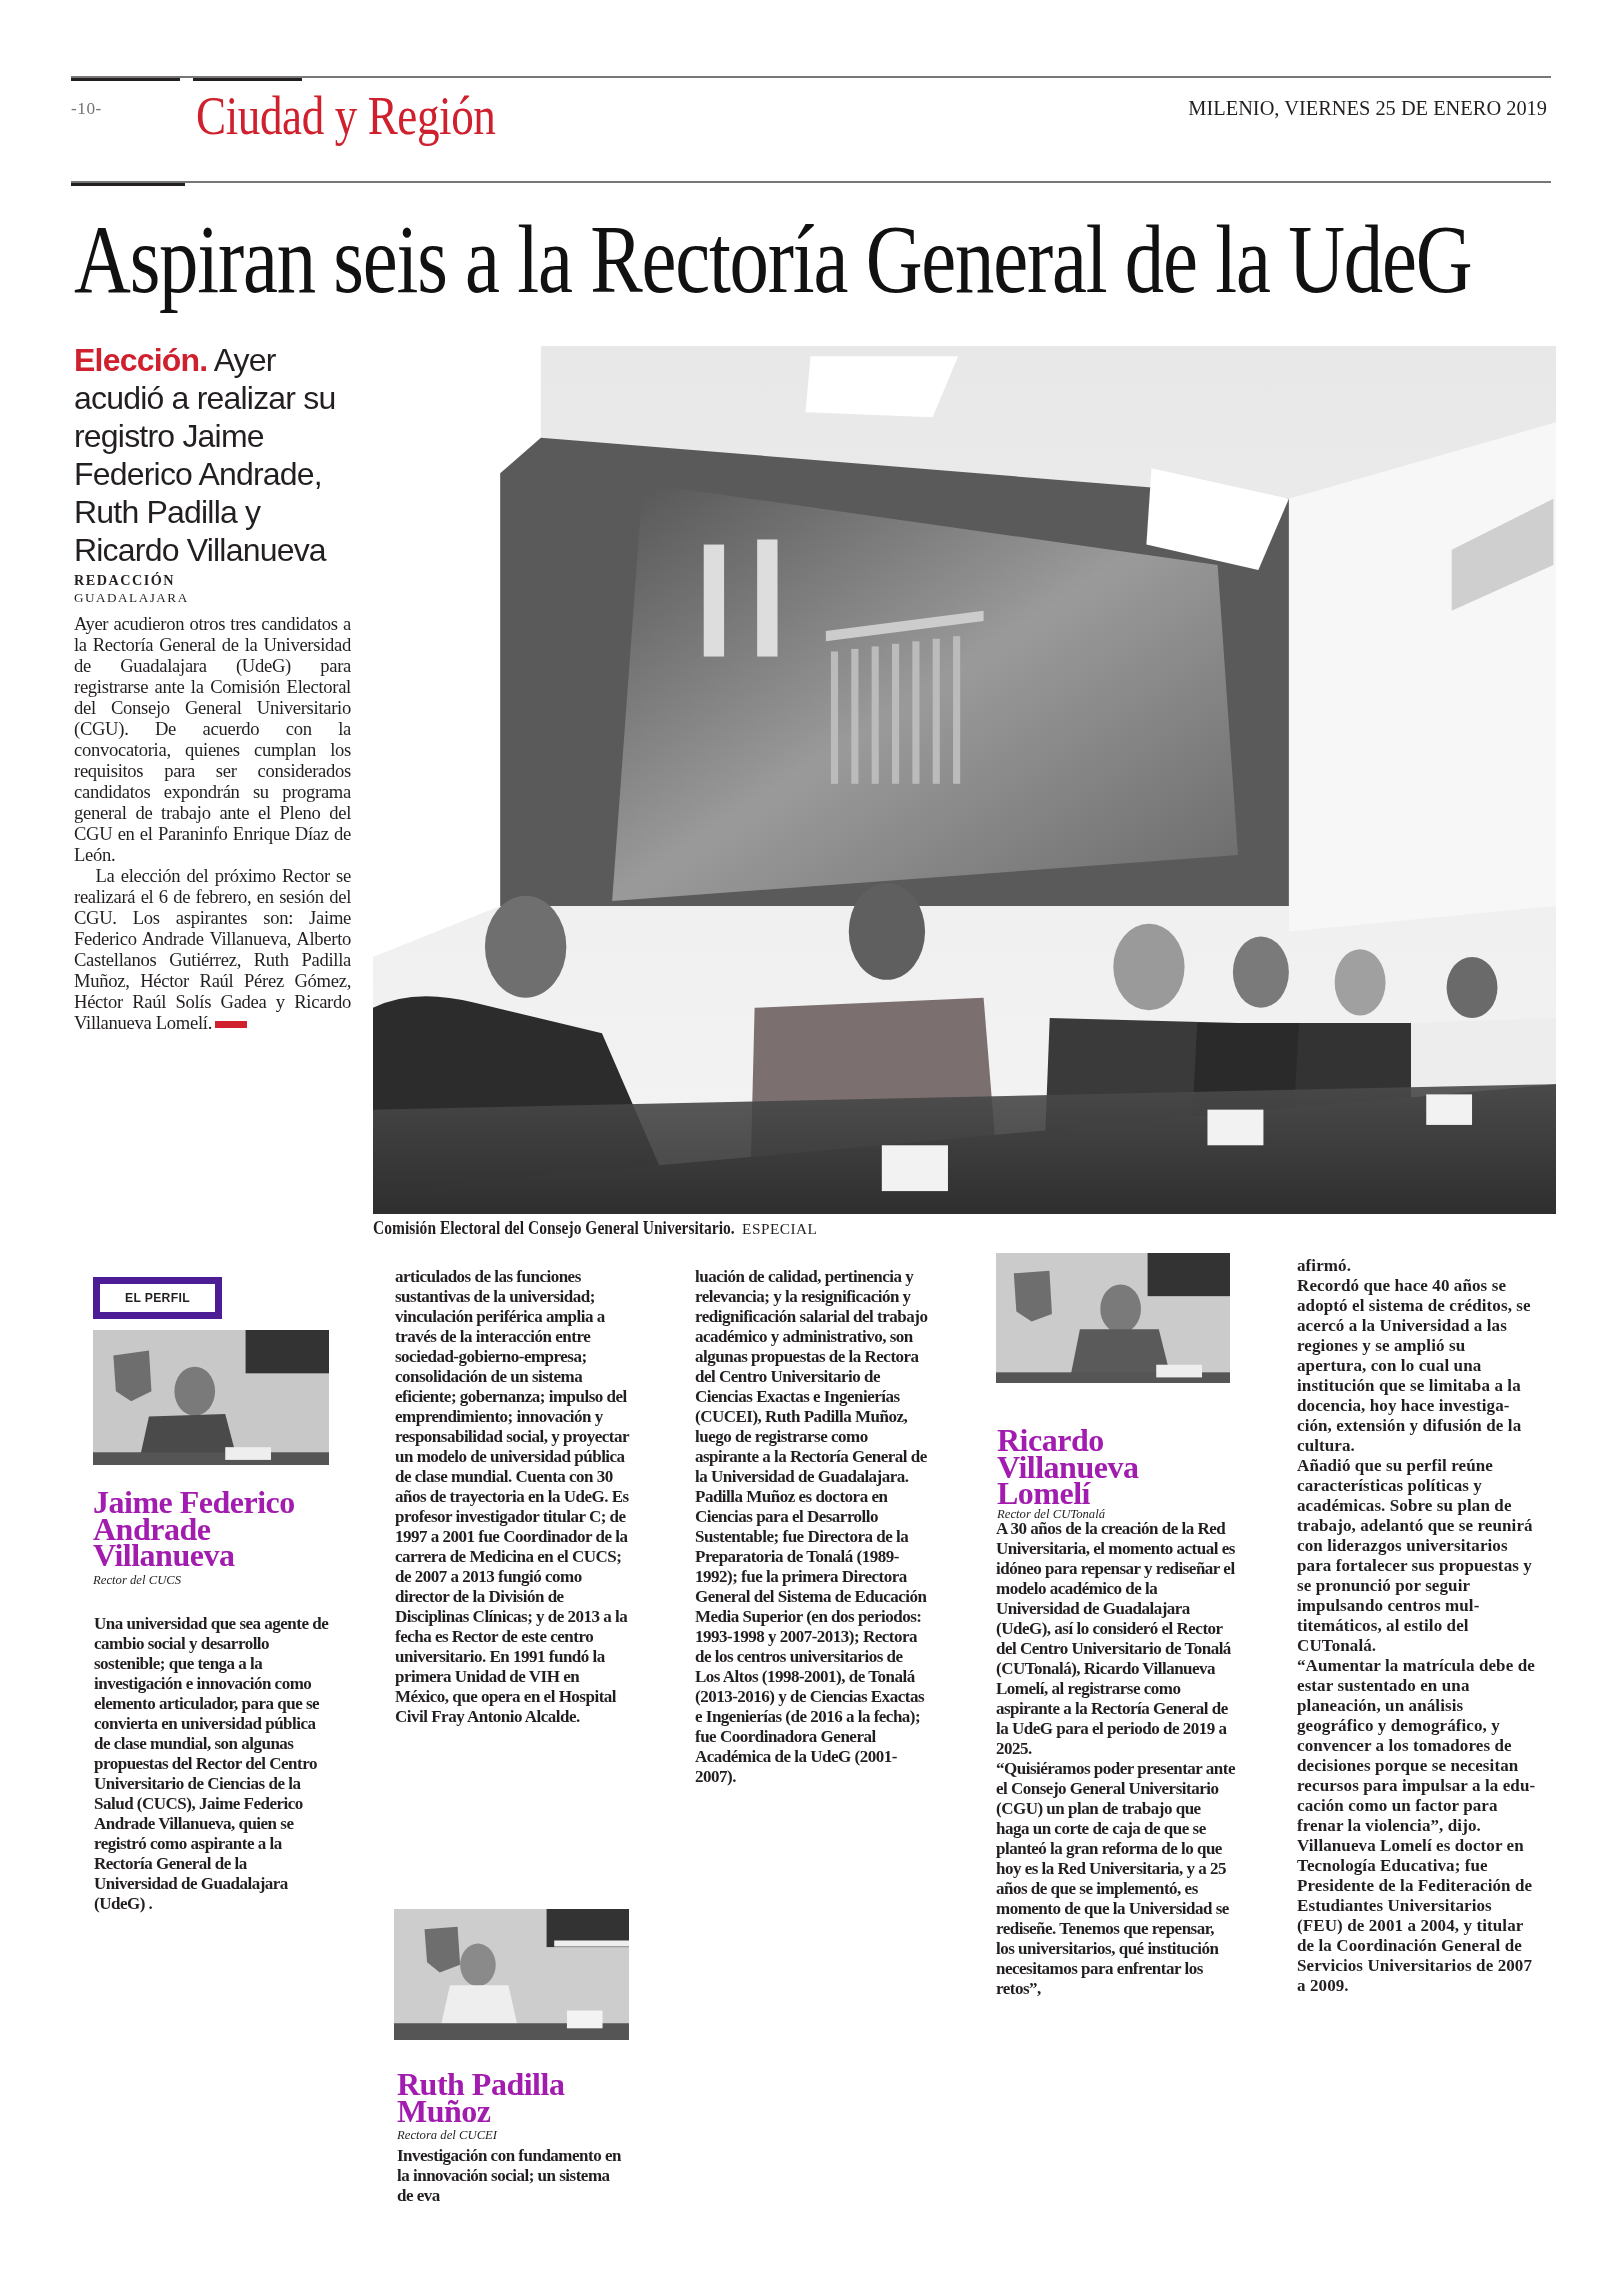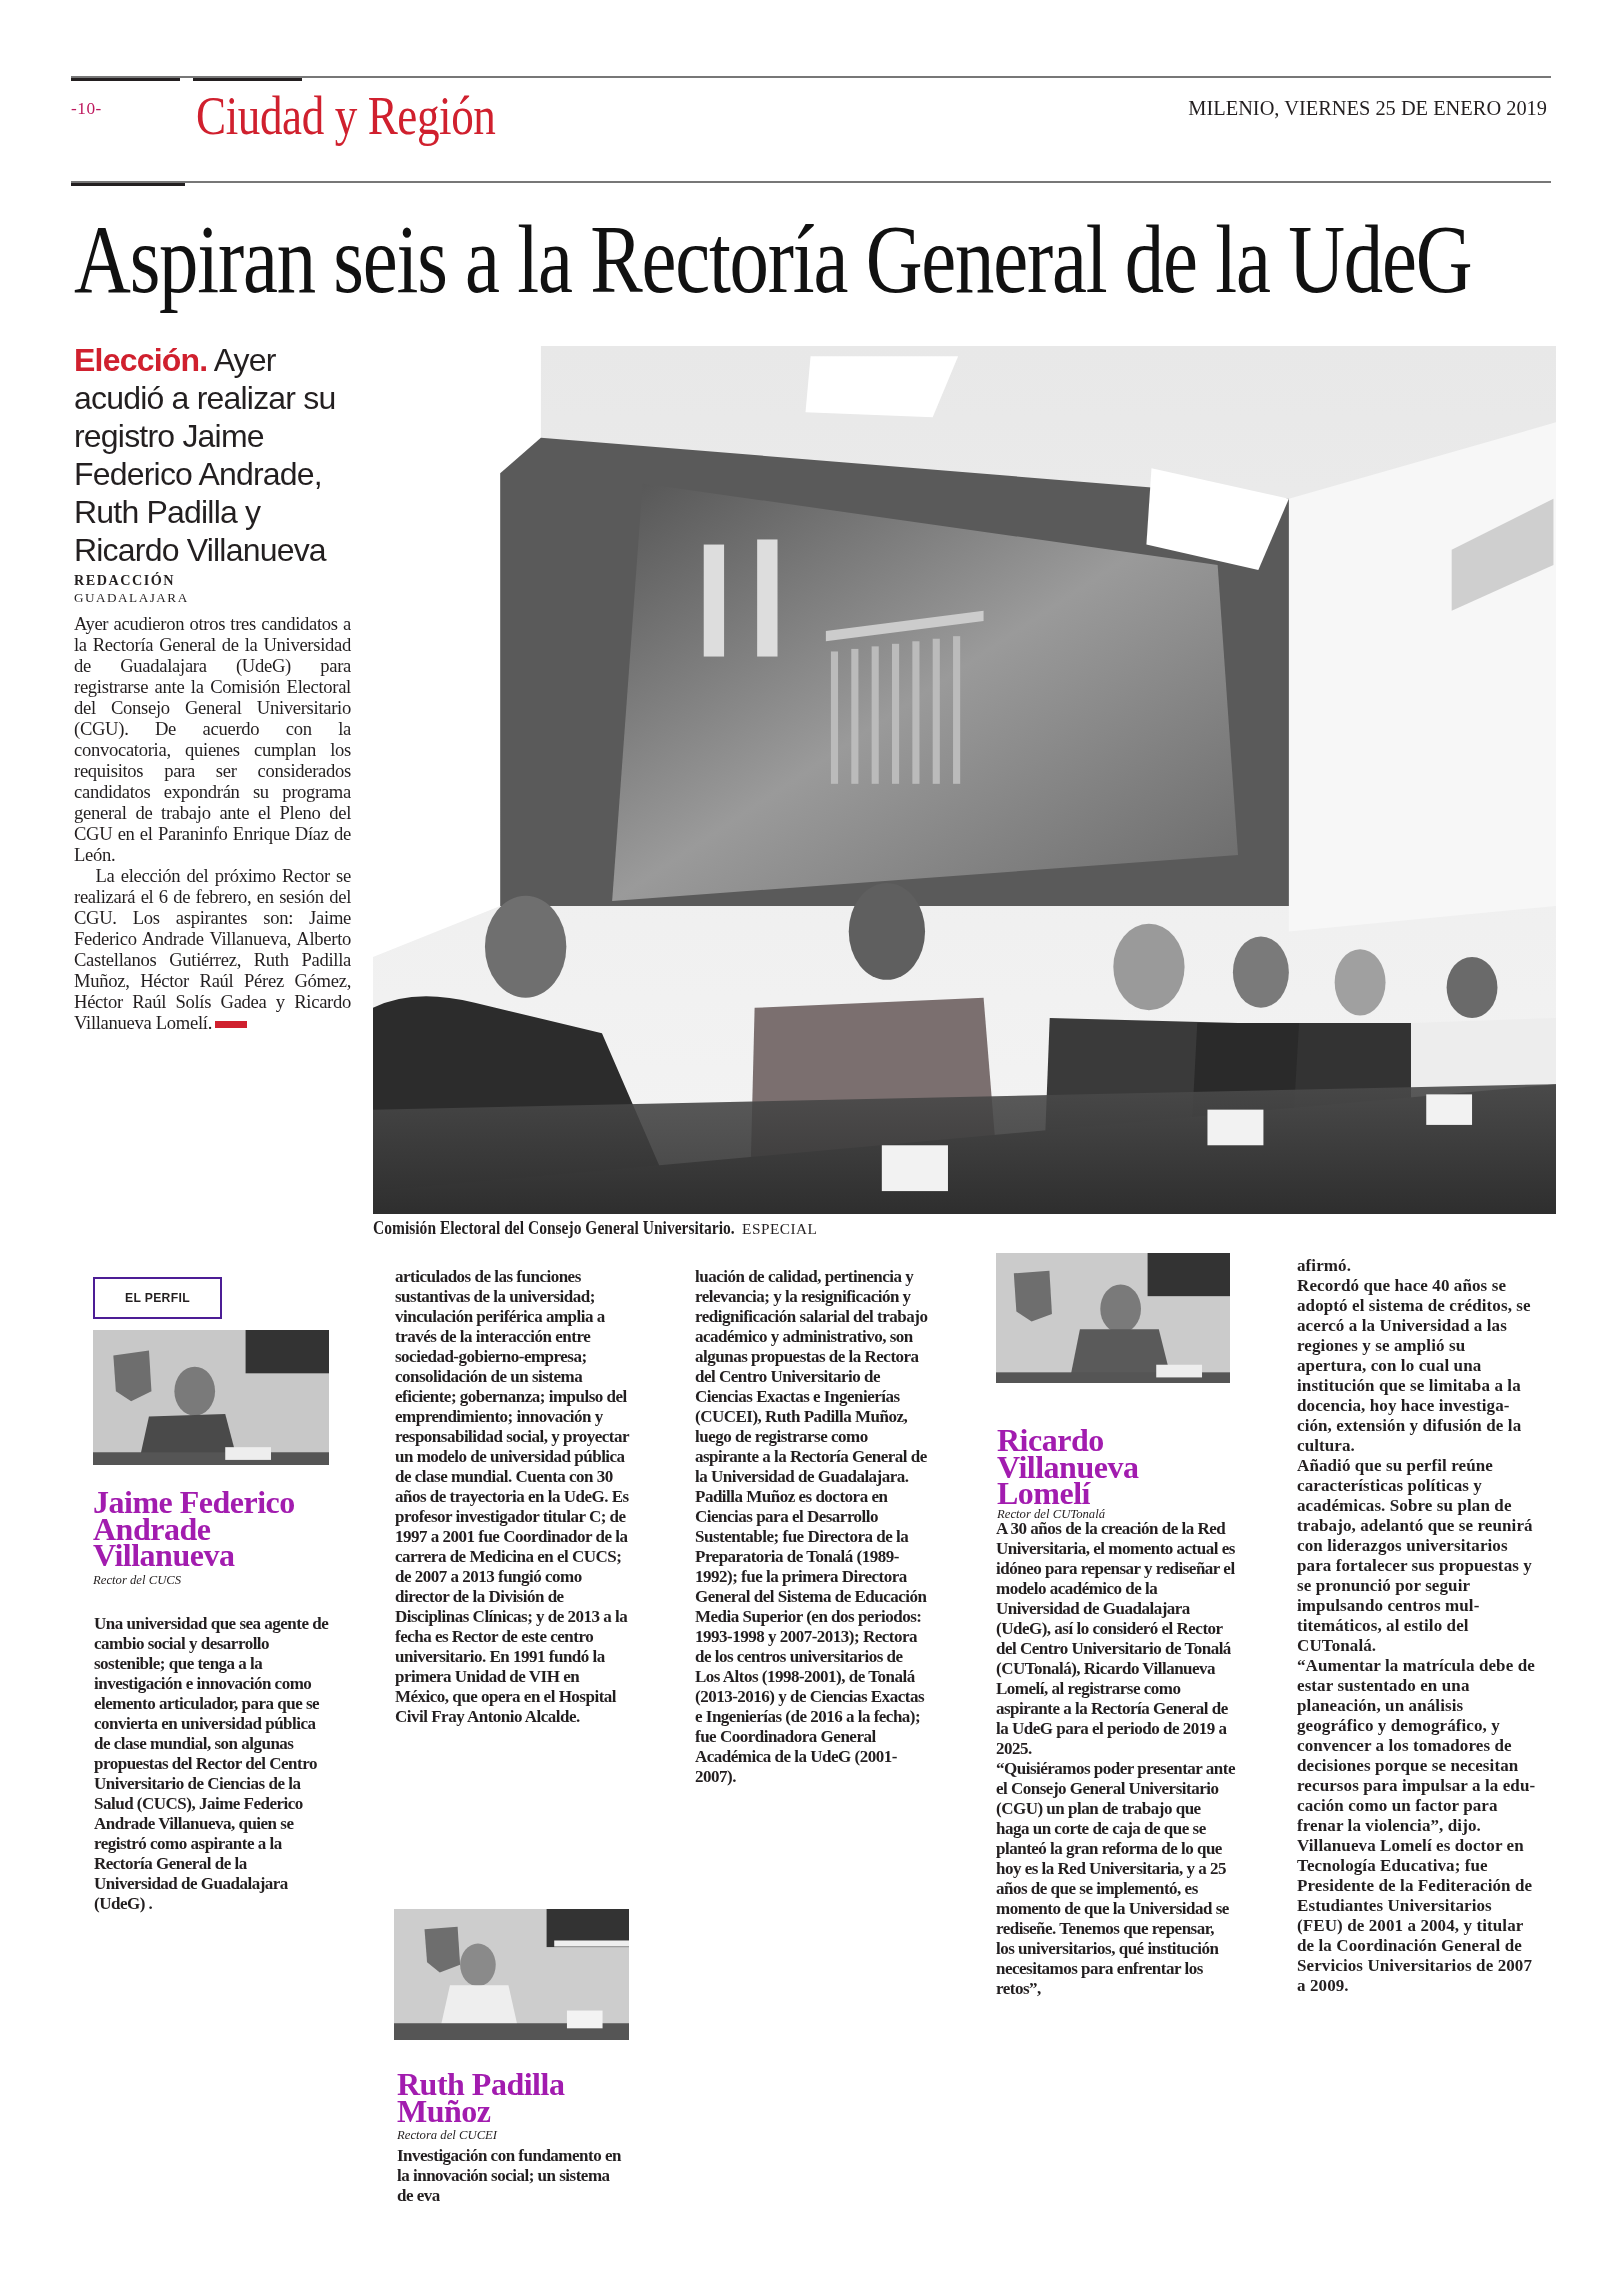--- a/index.html
+++ b/index.html
@@ -7,21 +7,21 @@
   body {
     width: 1623px; height: 2284px; position: relative; overflow: hidden;
     font-family: "Liberation Serif", "DejaVu Serif", serif; color: #231f20;
   }
   .abs { position: absolute; }
 
   
   .rule { position: absolute; height: 1.5px; background: #777; }
   .rule-block { position: absolute; height: 4.6px; background: #231f20; }
 
-  .page-num { left: 71px; top: 99px; font-size: 17.3px; color: #be185d; letter-spacing: 0.5px; }
+  .page-num { left: 71px; top: 99px; font-size: 17.3px; color: #737373; letter-spacing: 0.5px; }
   .section { left: 196px; top: 84px; font-size: 55px; color: #d0202e; font-family: "Liberation Serif", serif; transform: scaleX(0.82); transform-origin: left top; letter-spacing: -0.5px; }
   .dateline { right: 76px; top: 97px; font-size: 20.4px; color: #231f20; text-transform: uppercase; }
 
   .headline { left: 74px; top: 204px; font-size: 97px; font-weight: 400; color: #111; white-space: nowrap; transform: scaleX(0.812); transform-origin: left top; letter-spacing: -1.5px; font-family: "Liberation Serif", serif; }
 
   
   .deck { left: 74px; top: 341px; width: 285px; font-family: "Liberation Sans", "DejaVu Sans", sans-serif; font-size: 32px; line-height: 38px; color: #231f20; letter-spacing: -0.8px; }
   .deck .kicker { color: #d0202e; font-weight: 700; }
 
   .byline { left: 74px; top: 572px; font-size: 14.2px; letter-spacing: 1.5px; }
@@ -35,21 +35,21 @@
   .end-mark { display: inline-block; width: 32px; height: 7.1px; background: #d0202e; vertical-align: middle; margin-left: 3.1px; }
 
   
   .main-photo { left: 373px; top: 346px; width: 1183px; height: 868px; overflow: hidden; background: #cfcfcf; }
   .main-photo svg { width: 100%; height: 100%; display: block; }
   .caption { left: 373px; top: 1218px; font-size: 18.3px; white-space: nowrap; }
   .caption .cap-main { font-weight: 700; transform: scaleX(0.85); display: inline-block; transform-origin: left center; }
   .caption .credit { font-size: 15.3px; letter-spacing: 0.5px; margin-left: -61px; }
 
   
-  .perfil-box { left: 93px; top: 1277px; width: 129px; height: 42px; border: 2px solid #4c1d95; display: flex; align-items: center; justify-content: center; font-family: "Liberation Sans", sans-serif; font-weight: 700; font-size: 12.2px; letter-spacing: 0.3px; }
+  .perfil-box { left: 93px; top: 1277px; width: 129px; height: 42px; border: 7px solid #4c1d95; display: flex; align-items: center; justify-content: center; font-family: "Liberation Sans", sans-serif; font-weight: 700; font-size: 12.2px; letter-spacing: 0.3px; }
 
   .thumb { overflow: hidden; background: #bbb; }
   .thumb svg { width: 100%; height: 100%; display: block; }
 
   .pname { color: #a21caf; font-weight: 700; font-size: 32px; line-height: 26.5px; letter-spacing: -0.5px; font-family: "Liberation Serif", serif; }
   .prole { font-style: italic; font-size: 12.7px; margin-top: 4.1px; }
 
   .pcol { font-weight: 700; font-size: 17px; line-height: 20px; letter-spacing: -0.5px; }
   .pcol p { margin: 0; }
   .pcol-wide { letter-spacing: 0.1px; font-size: 17px; line-height: 20px; }

